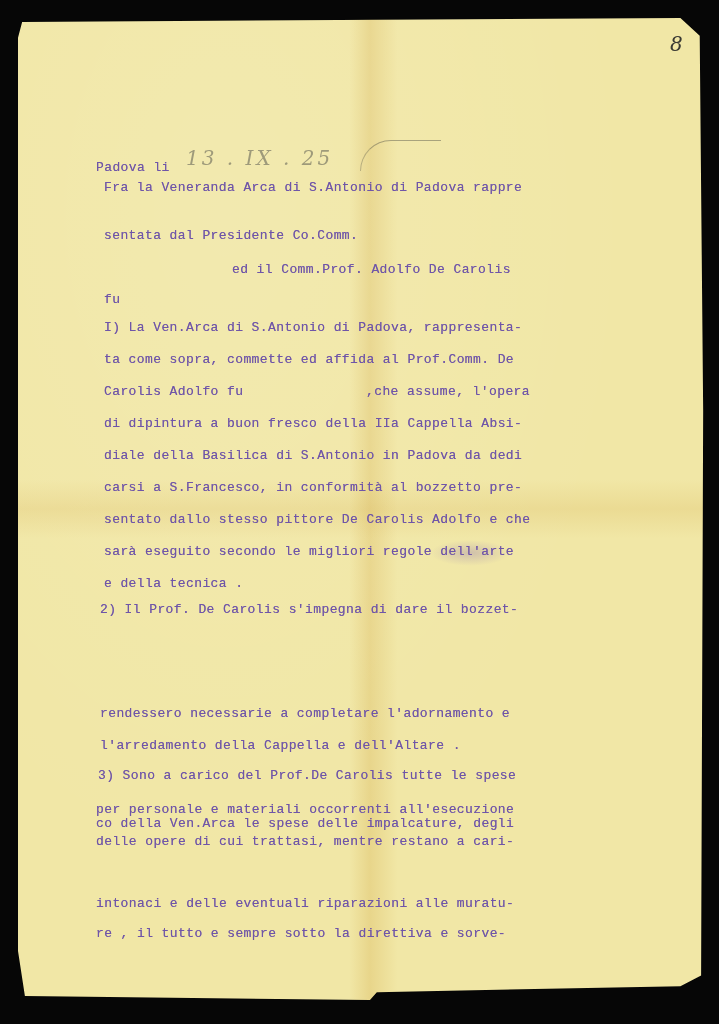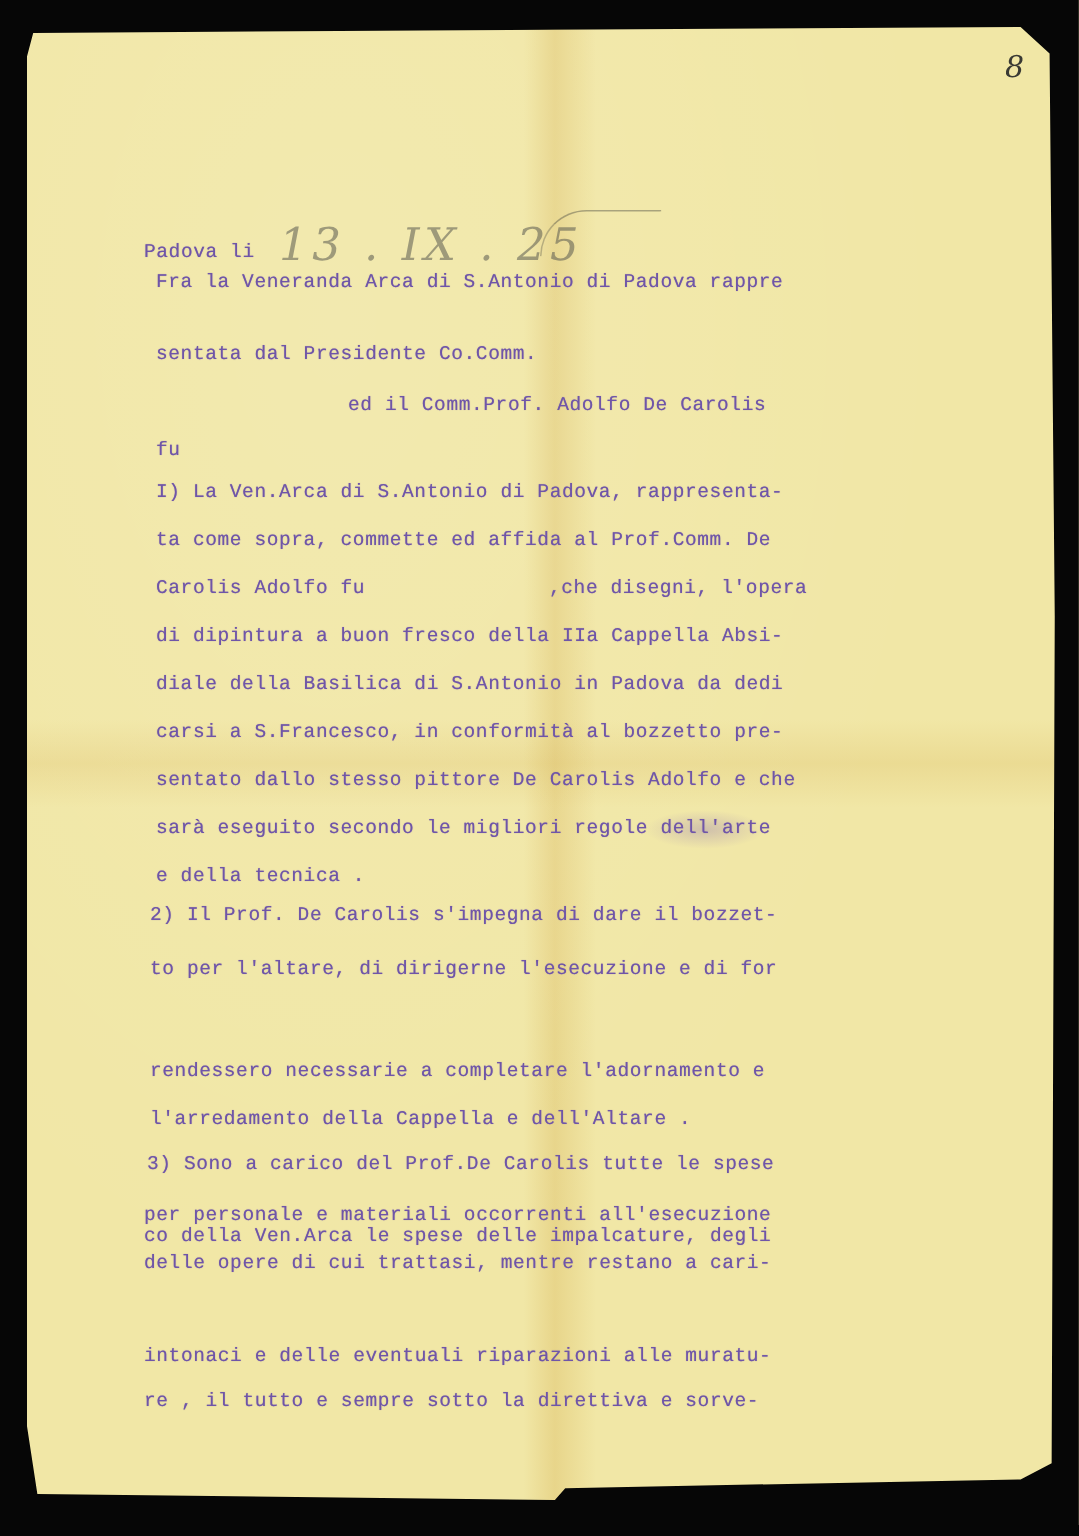--- a/index.html
+++ b/index.html
@@ -37,21 +37,21 @@
       font-style: italic;
       font-size: 20px;
       color: #3a3a34;
     }
     .handwritten-date {
       position: absolute;
       left: 186px;
       top: 146px;
       font-family: "DejaVu Serif", serif;
       font-style: italic;
-      font-size: 30px;
+      font-size: 20px;
       letter-spacing: 3px;
       color: rgba(90, 90, 80, 0.55);
     }
     .date-curve {
       position: absolute;
       left: 360px;
       top: 140px;
       width: 80px;
       height: 30px;
       border-top: 1px solid rgba(80,80,70,0.45);
@@ -98,29 +98,28 @@
 
   <div class="typed">
     <div class="line" style="left:96px;top:160px">Padova li</div>
     <div class="line" style="left:104px;top:180px">Fra la Veneranda Arca di S.Antonio di Padova rappre</div>
     <div class="line" style="left:104px;top:228px">sentata dal Presidente Co.Comm.</div>
     <div class="line" style="left:232px;top:262px">ed il Comm.Prof. Adolfo De Carolis</div>
     <div class="line" style="left:104px;top:292px">fu</div>
     <div class="line" style="left:104px;top:320px">I) La Ven.Arca di S.Antonio di Padova, rappresenta-</div>
     <div class="line" style="left:104px;top:352px">ta come sopra, commette ed affida al Prof.Comm. De</div>
     <div class="line" style="left:104px;top:384px">Carolis Adolfo fu</div>
-    <div class="line" style="left:366px;top:384px">,che disegni, l'opera</div>
+    <div class="line" style="left:366px;top:384px">,che assume, l'opera</div>
     <div class="line" style="left:104px;top:416px">di dipintura a buon fresco della IIa Cappella Absi-</div>
     <div class="line" style="left:104px;top:448px">diale della Basilica di S.Antonio in Padova da dedi</div>
     <div class="line" style="left:104px;top:480px">carsi a S.Francesco, in conformità al bozzetto pre-</div>
     <div class="line" style="left:104px;top:512px">sentato dallo stesso pittore De Carolis Adolfo e che</div>
     <div class="line" style="left:104px;top:544px">sarà eseguito secondo le migliori regole dell'arte</div>
     <div class="line" style="left:104px;top:576px">e della tecnica .</div>
     <div class="line" style="left:100px;top:602px">2) Il Prof. De Carolis s'impegna di dare il bozzet-</div>
-    <div class="line" style="left:100px;top:638px">to per l'altare, di dirigerne l'esecuzione e di for</div>
     <div class="line" style="left:100px;top:706px">rendessero necessarie a completare l'adornamento e</div>
     <div class="line" style="left:100px;top:738px">l'arredamento della Cappella e dell'Altare .</div>
     <div class="line" style="left:98px;top:768px">3) Sono a carico del Prof.De Carolis tutte le spese</div>
     <div class="line" style="left:96px;top:802px">per personale e materiali occorrenti all'esecuzione</div>
     <div class="line" style="left:96px;top:834px">delle opere di cui trattasi, mentre restano a cari-</div>
     <div class="line" style="left:96px;top:816px">co della Ven.Arca le spese delle impalcature, degli</div>
     <div class="line" style="left:96px;top:896px">intonaci e delle eventuali riparazioni alle muratu-</div>
     <div class="line" style="left:96px;top:926px">re , il tutto e sempre sotto la direttiva e sorve-</div>
   </div>
 </div>

